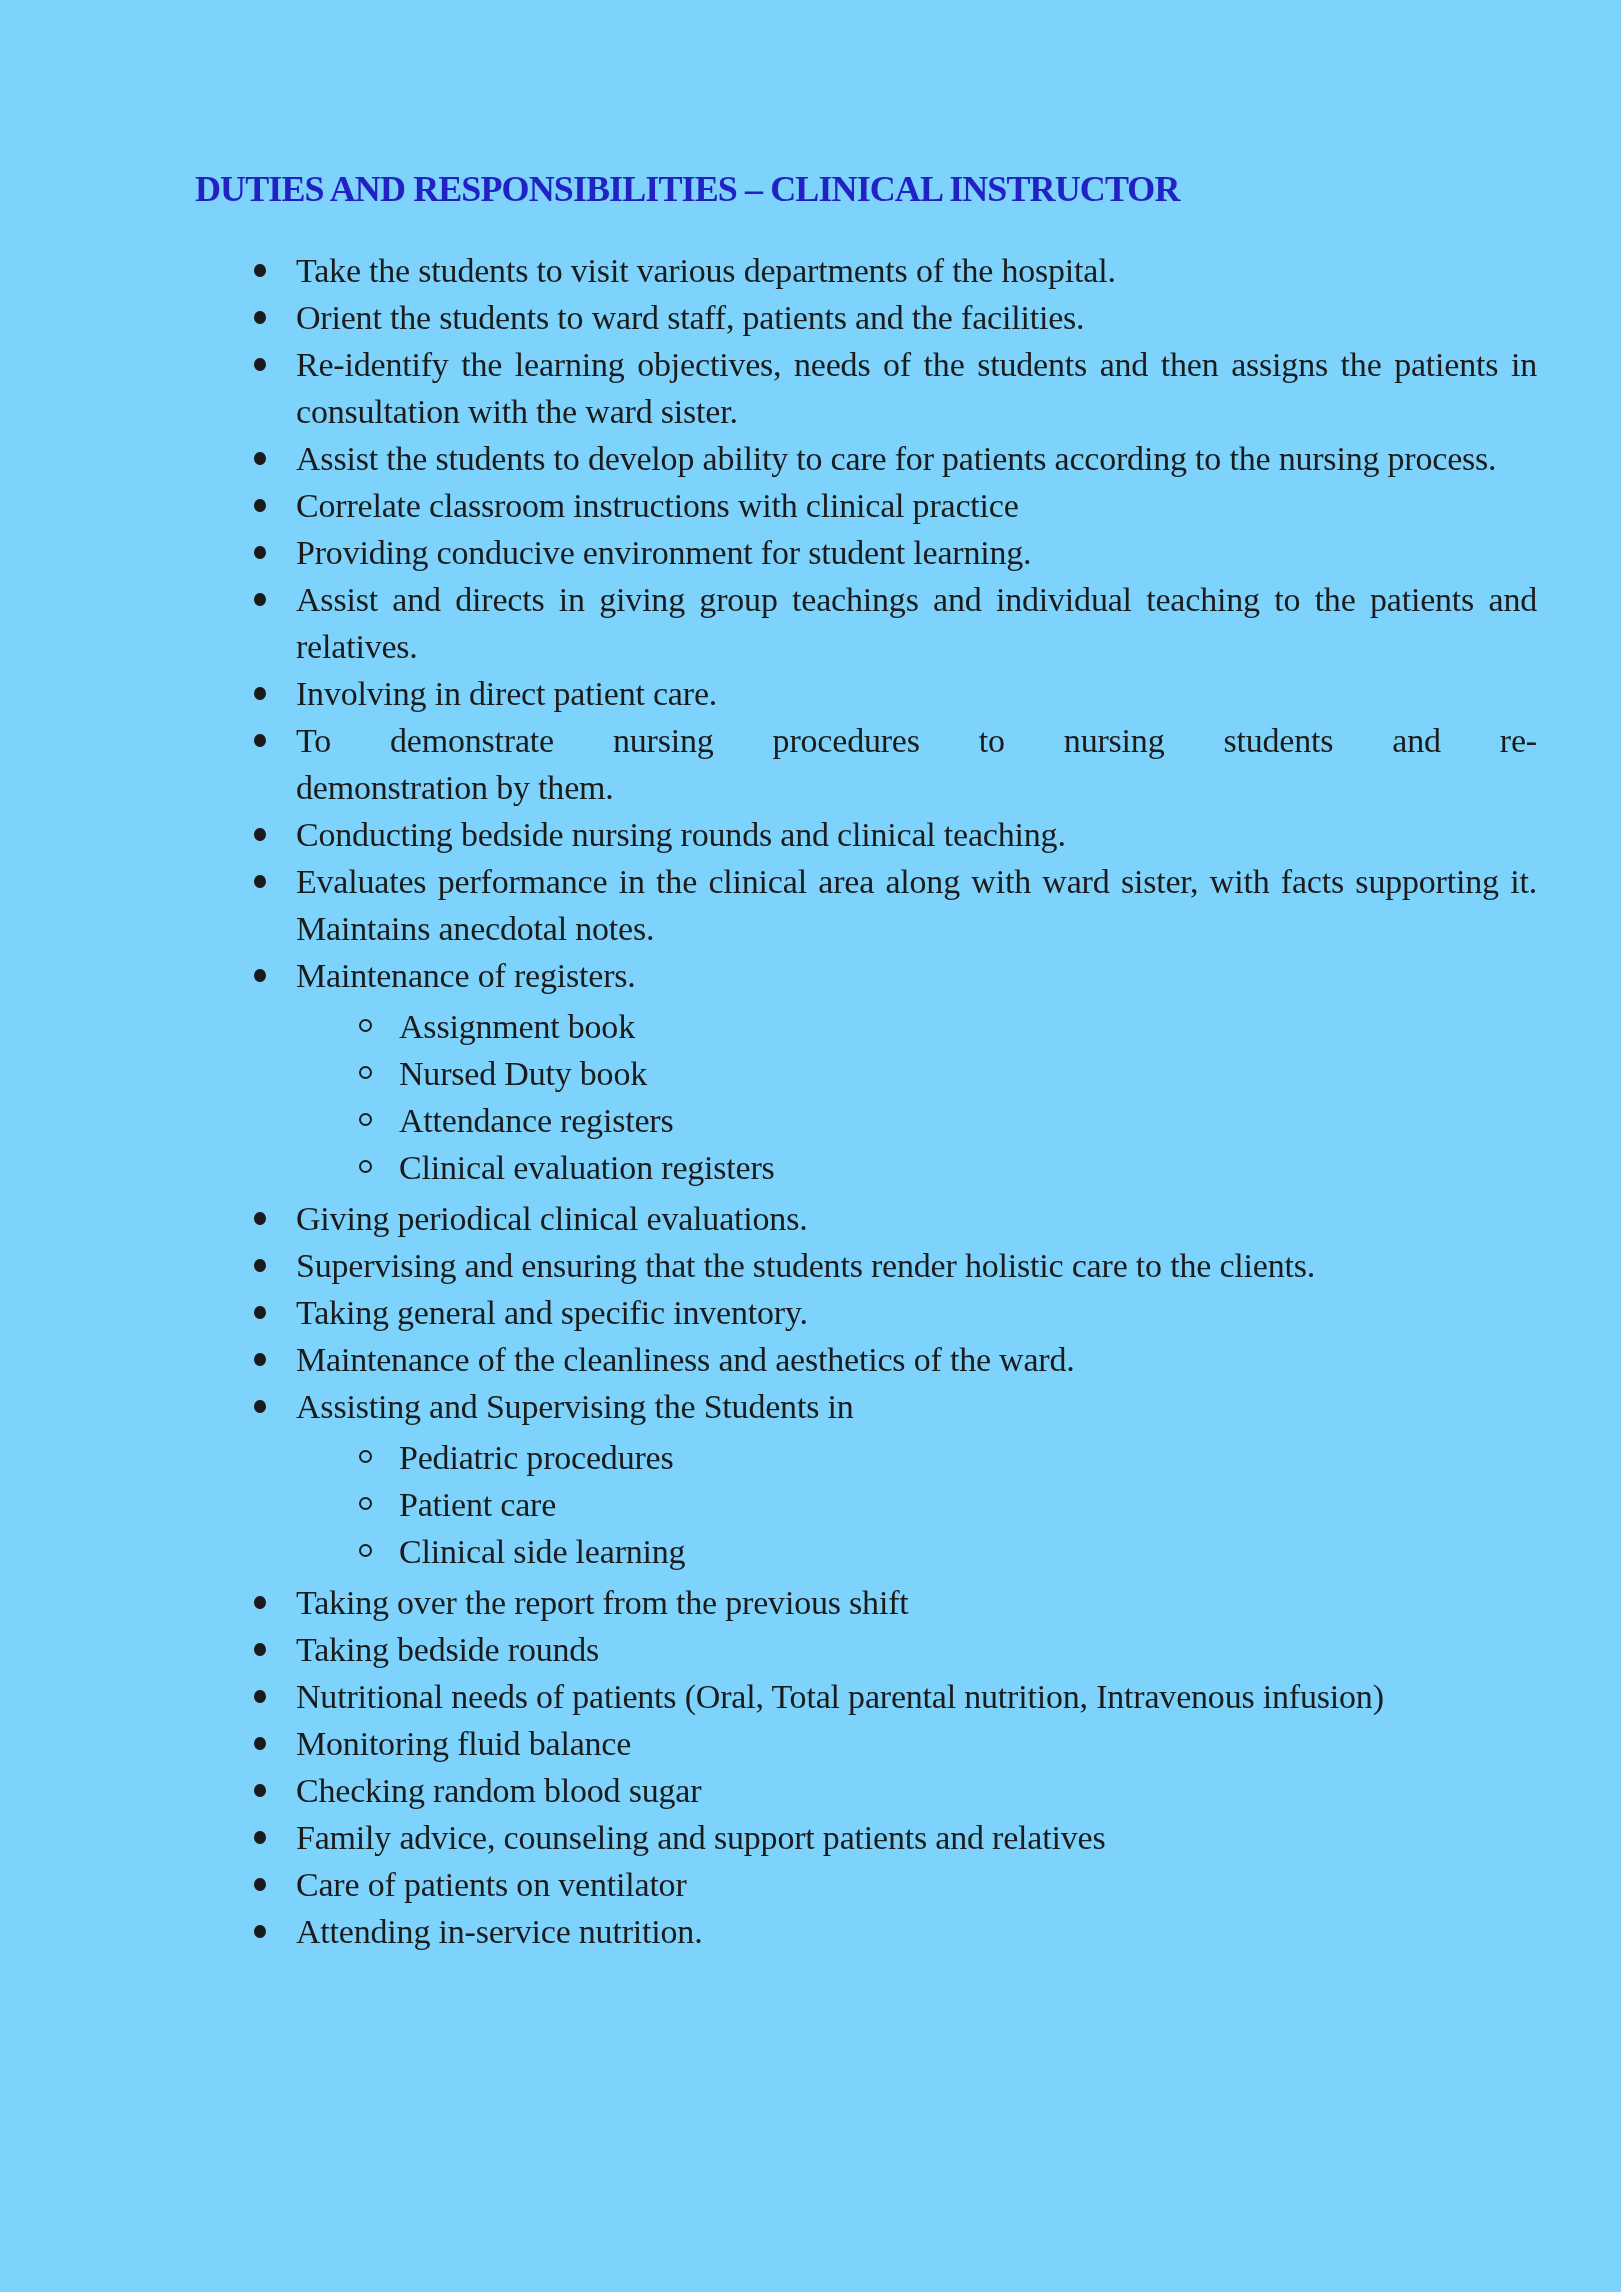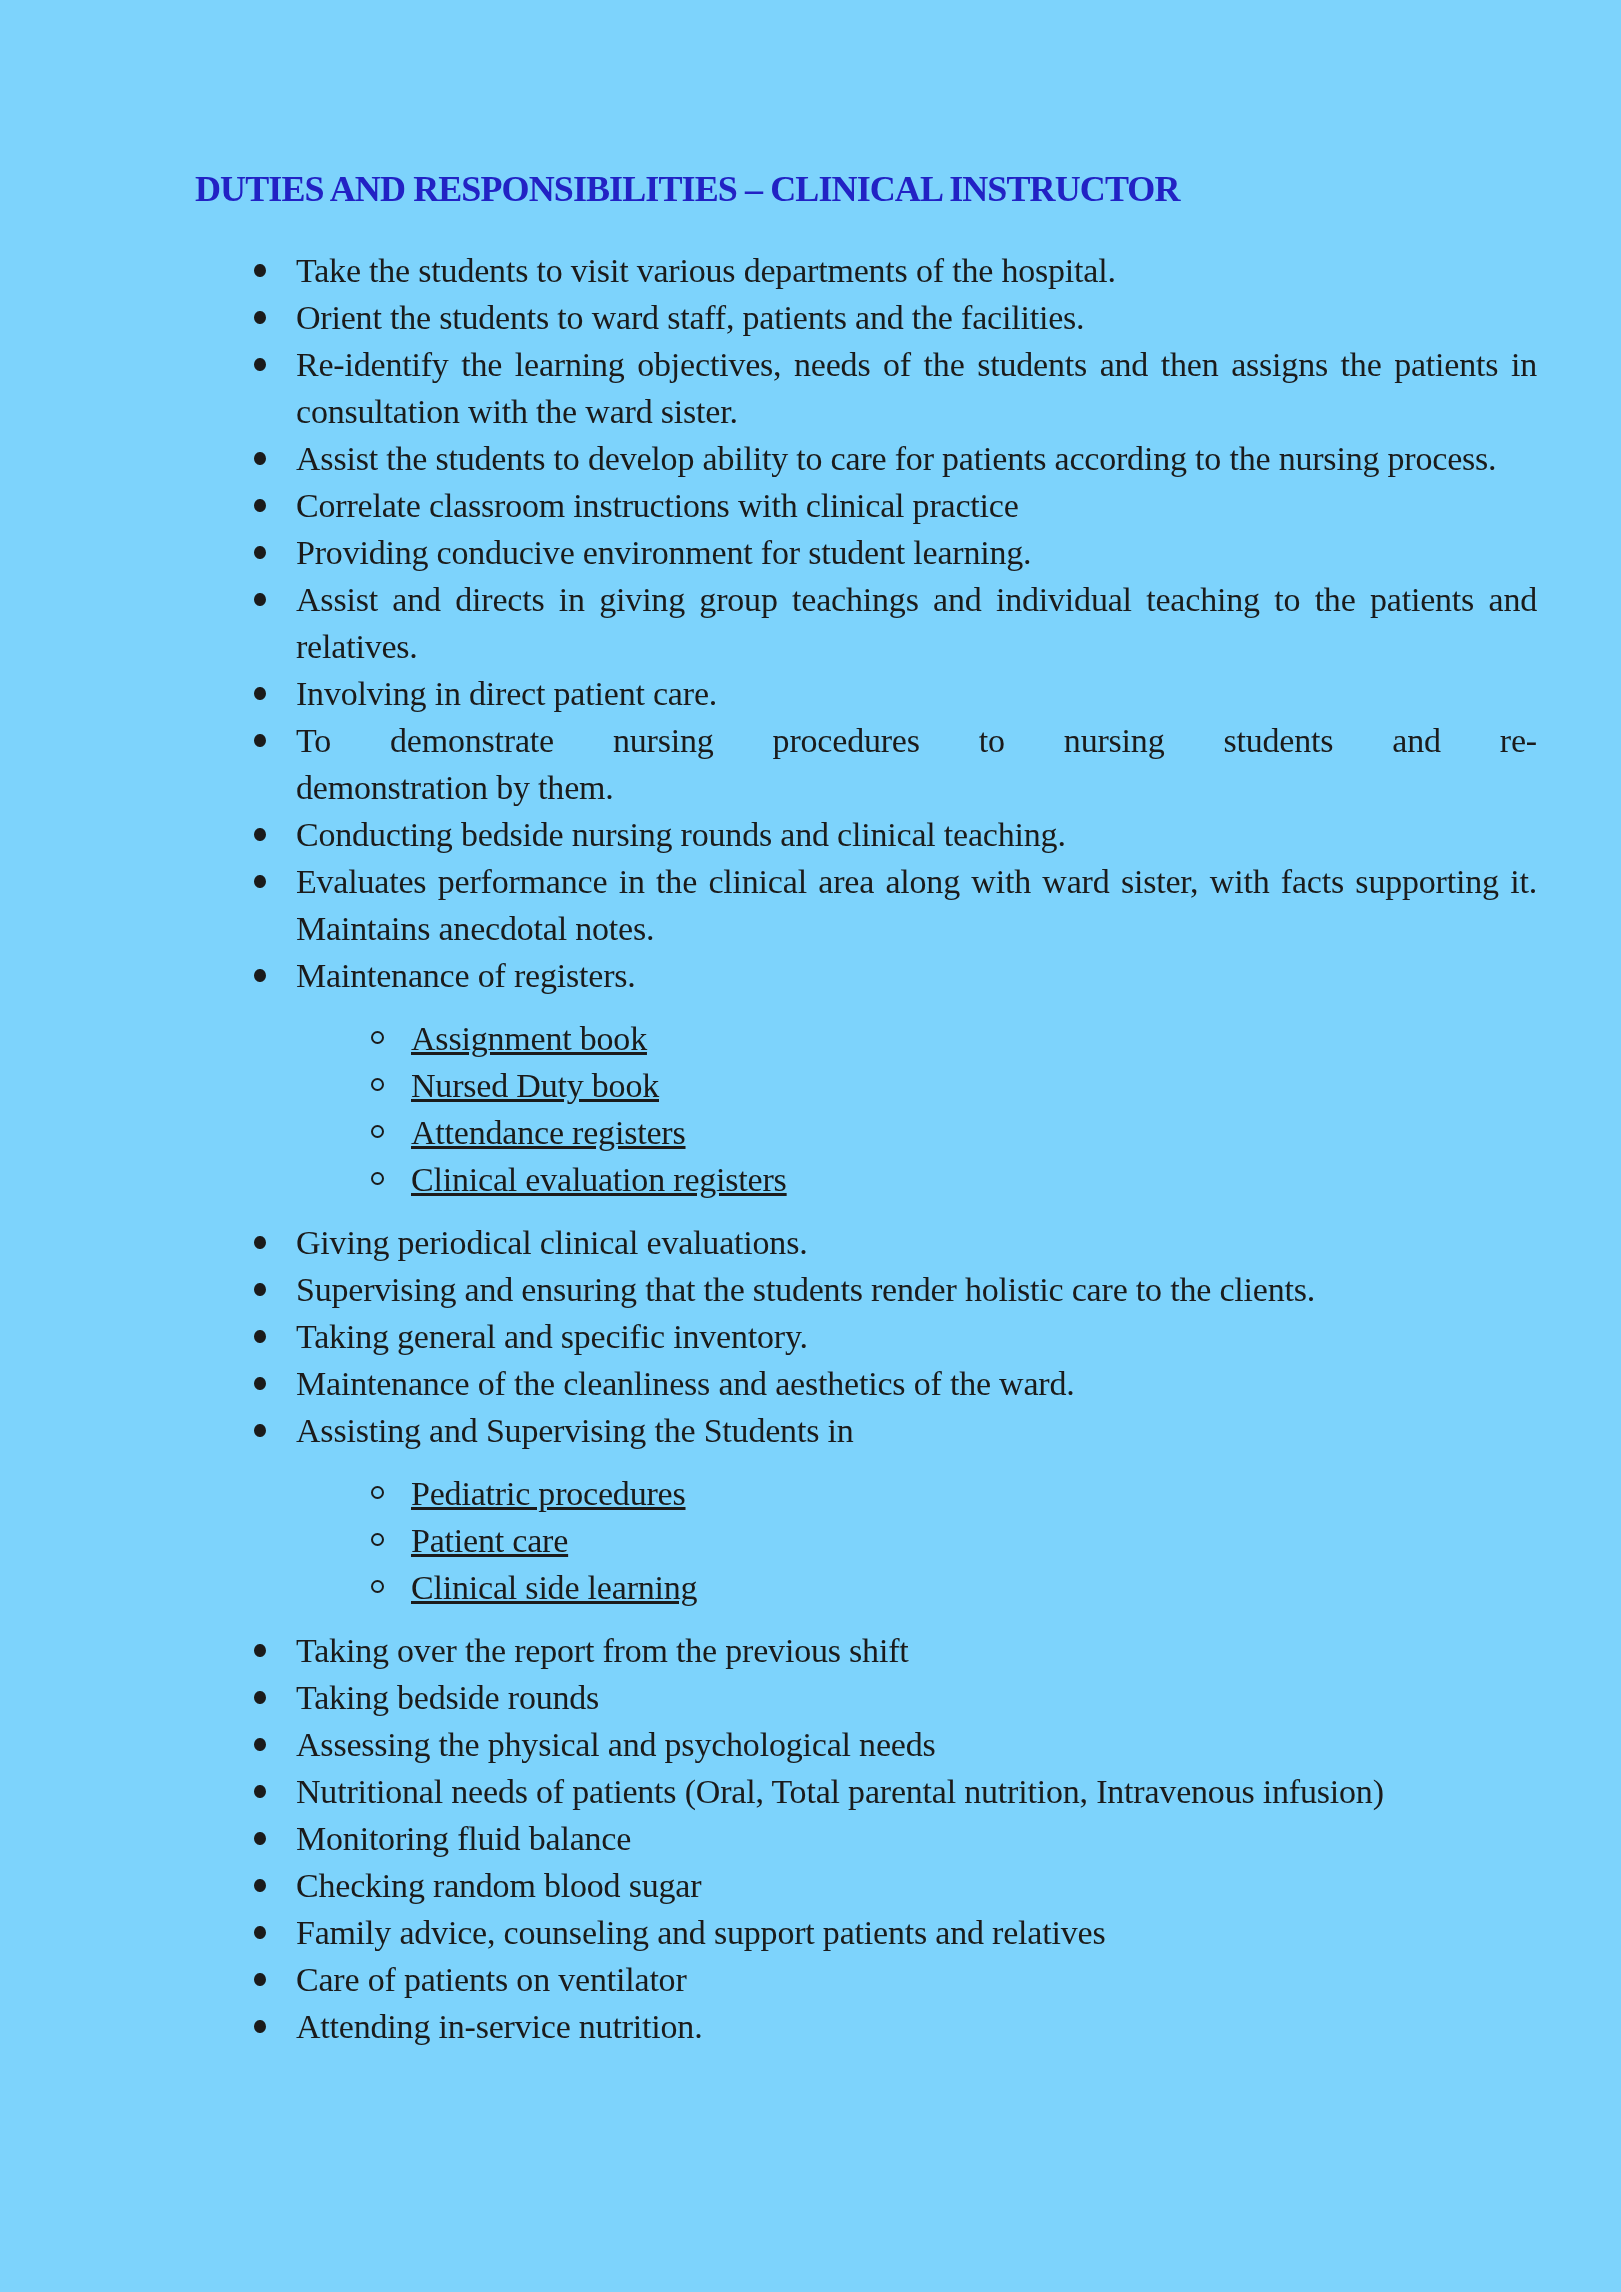--- a/index.html
+++ b/index.html
@@ -41,23 +41,22 @@
     position: absolute;
     left: -42px;
     top: 17px;
     width: 11.6px;
     height: 13.4px;
     background: #1b1b1b;
     border-radius: 50%;
   }
   ul.l2 {
     list-style: none;
-    margin: 16px;
+    margin: 4px;
     padding: 0 0 0 99px;
-    text-decoration: underline;
   }
   li.l2-item {
     position: relative;
     text-align: left;
     line-height: 47px;
   }
   .b2 {
     position: absolute;
     left: -40px;
     top: 16px;
@@ -183,24 +182,20 @@
       <li class="l1-item">
         <span class="b1"></span>
         <div class="li-text">Taking over the report from the previous shift</div>
       </li>
       <li class="l1-item">
         <span class="b1"></span>
         <div class="li-text">Taking bedside rounds</div>
       </li>
       <li class="l1-item">
         <span class="b1"></span>
-        <div class="li-text">Assessing the physical and psychological needs</div>
-      </li>
-      <li class="l1-item">
-        <span class="b1"></span>
         <div class="li-text">Nutritional needs of patients (Oral, Total parental nutrition, Intravenous infusion)</div>
       </li>
       <li class="l1-item">
         <span class="b1"></span>
         <div class="li-text">Monitoring fluid balance</div>
       </li>
       <li class="l1-item">
         <span class="b1"></span>
         <div class="li-text">Checking random blood sugar</div>
       </li>

